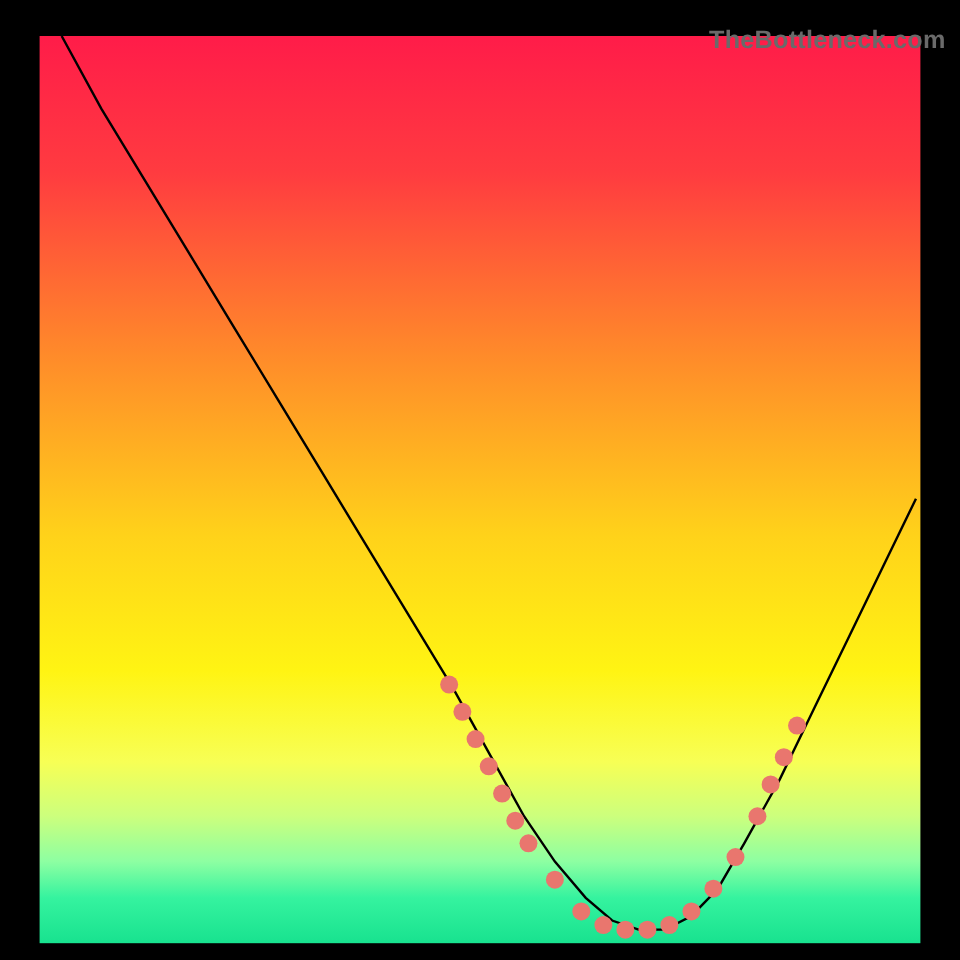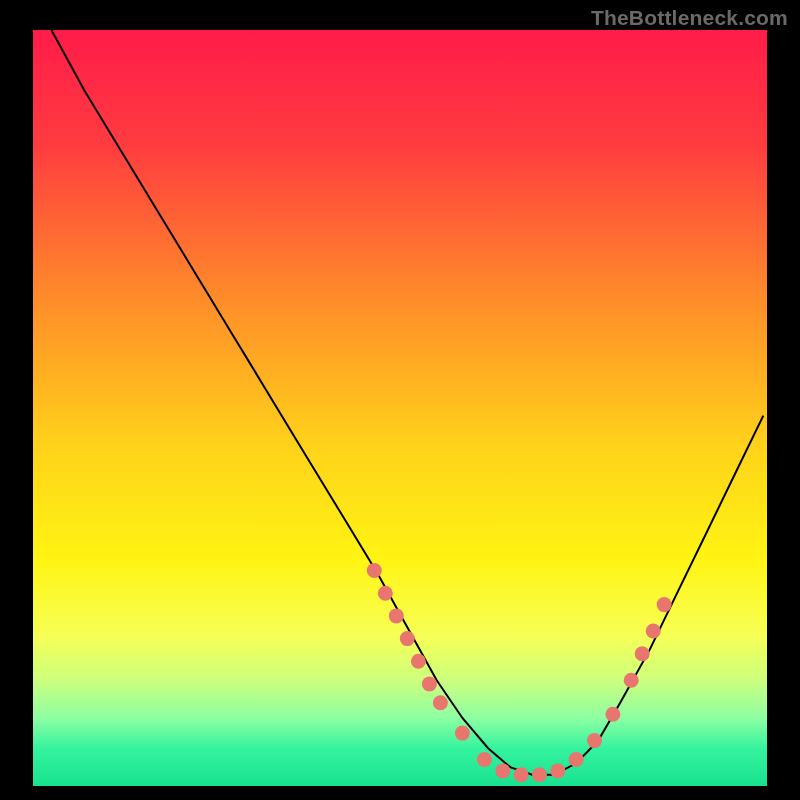--- a/index.html
+++ b/index.html
@@ -11,21 +11,21 @@
   .wrap {
     width: 800px;
     height: 800px;
     position: relative;
   }
   svg {
     display: block;
   }
   .watermark {
     position: absolute;
-    top: 6px;
+    top: 22px;
     right: 12px;
     font-size: 21px;
     font-weight: bold;
     color: #6a6a6a;
     letter-spacing: 0.2px;
   }
   .marker {
     fill: #e9766e;
   }
   .curve {

